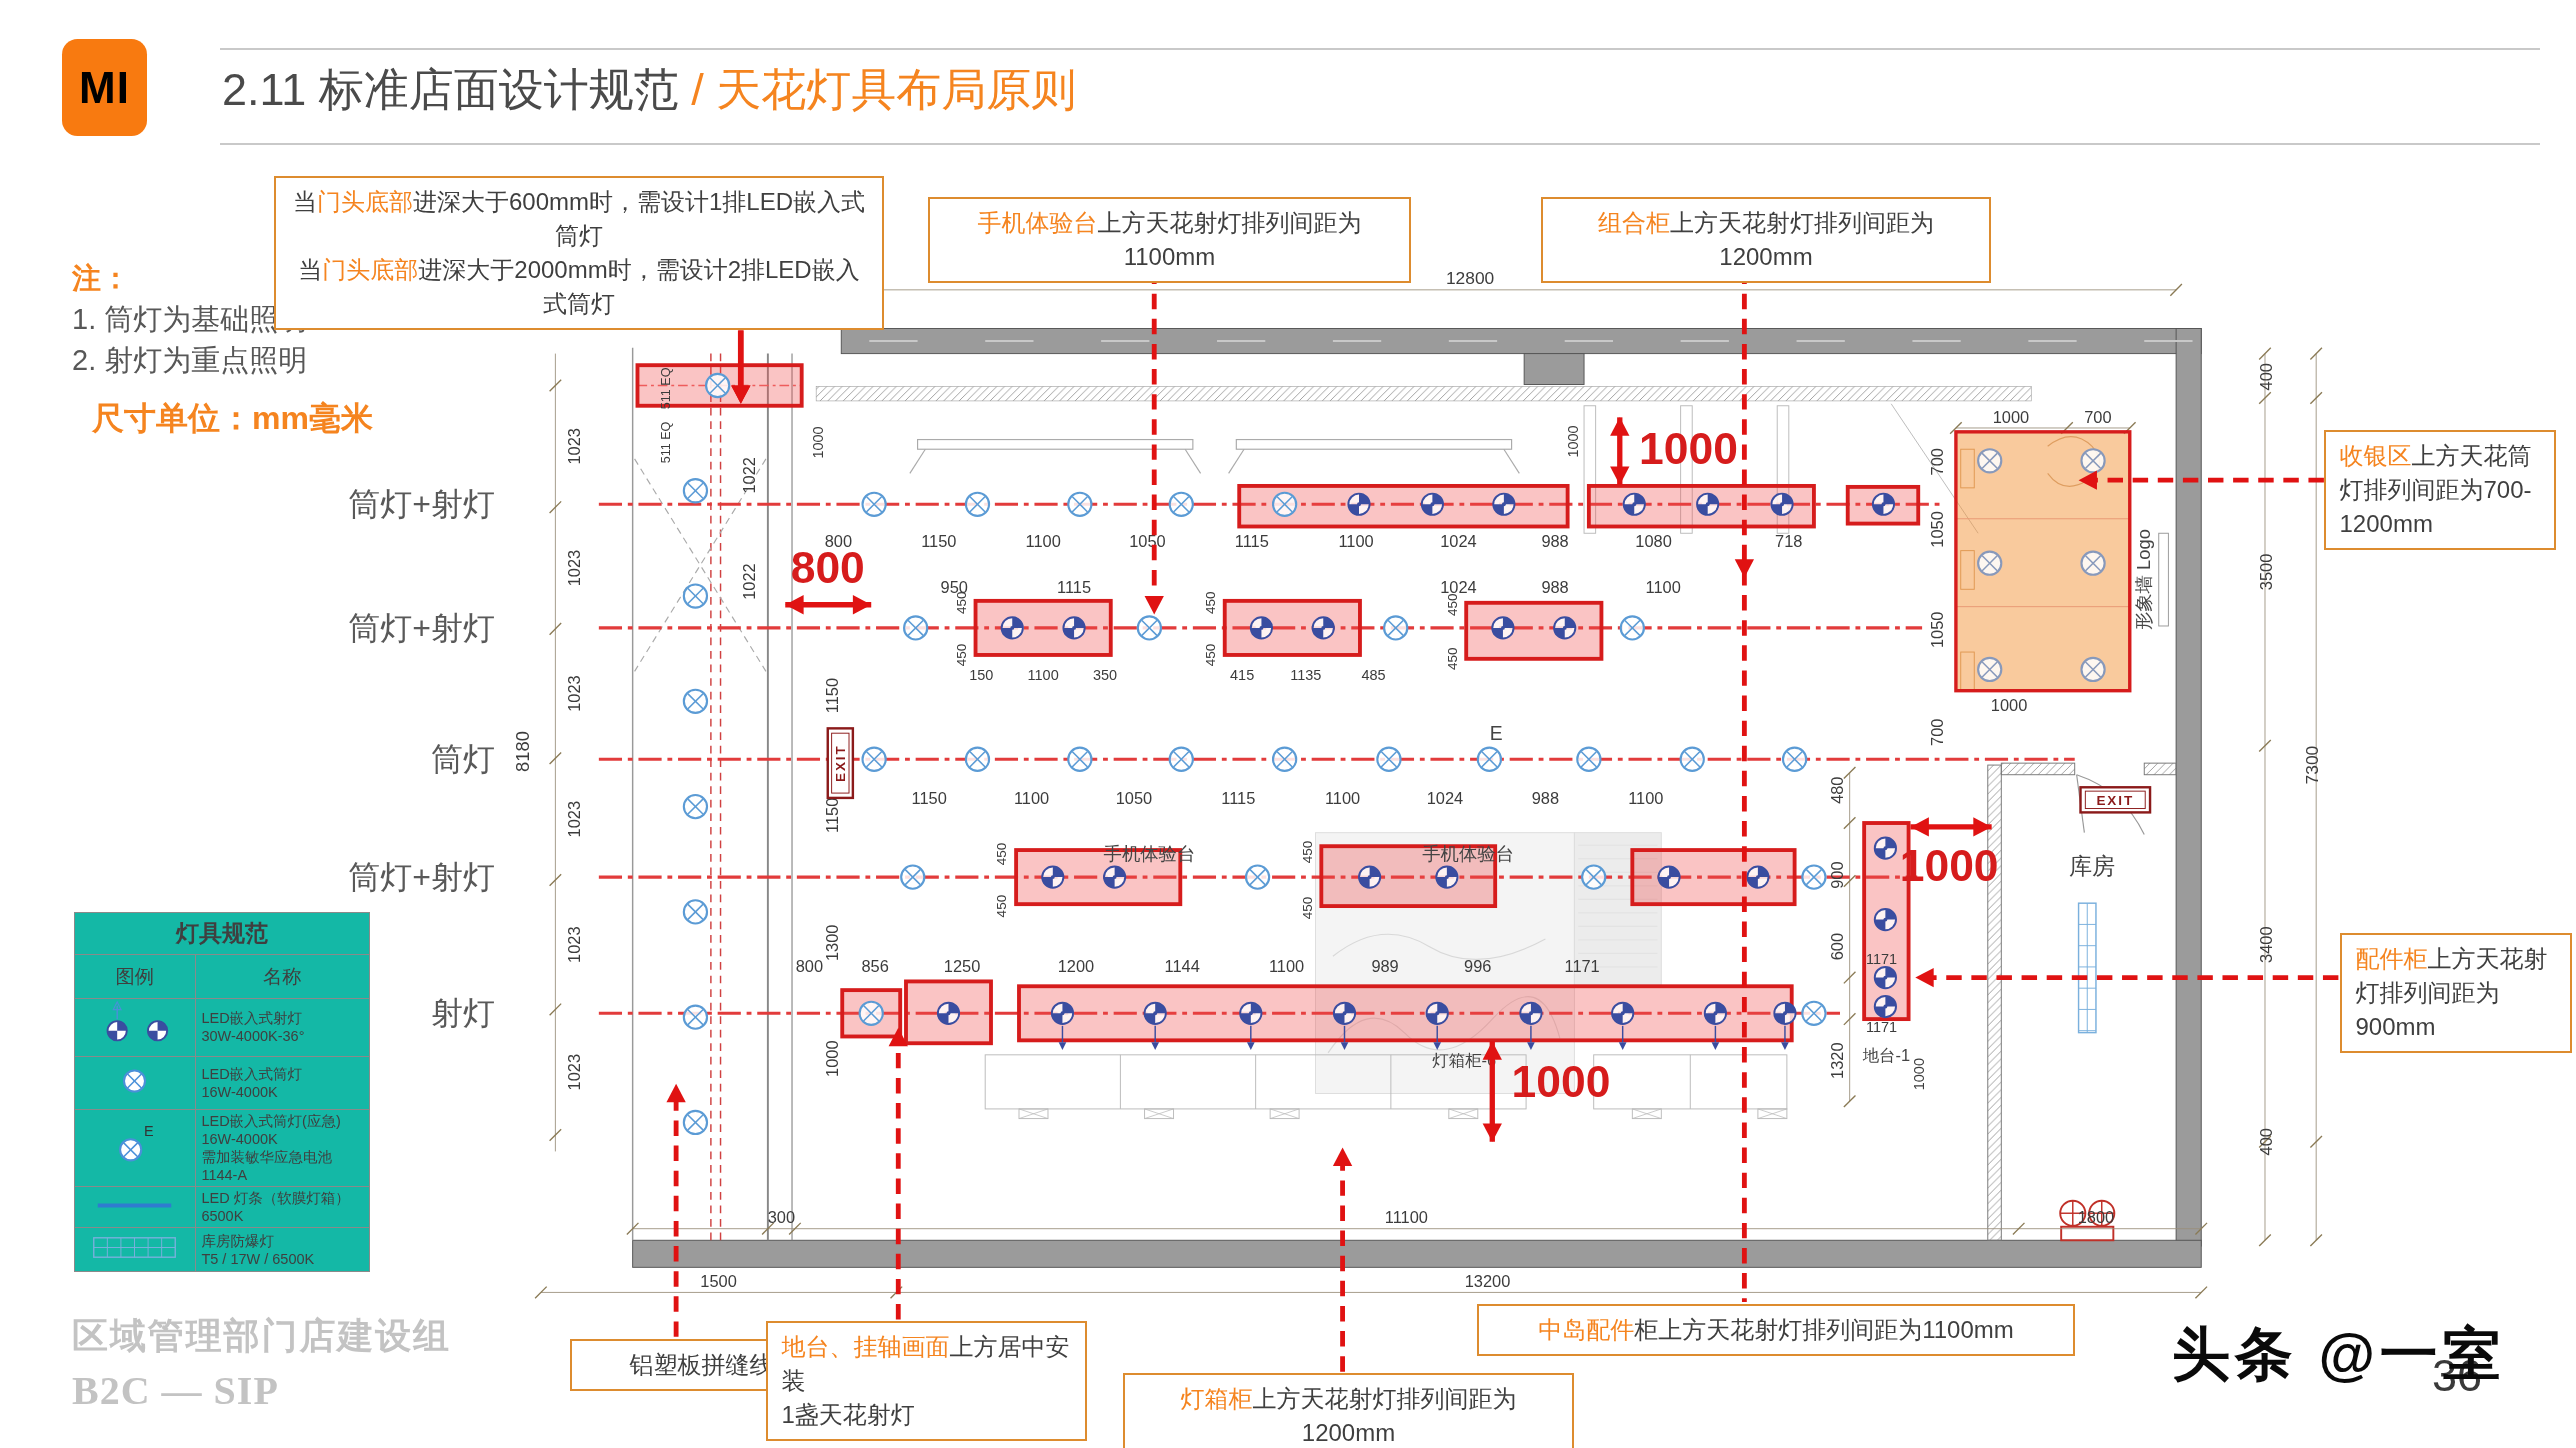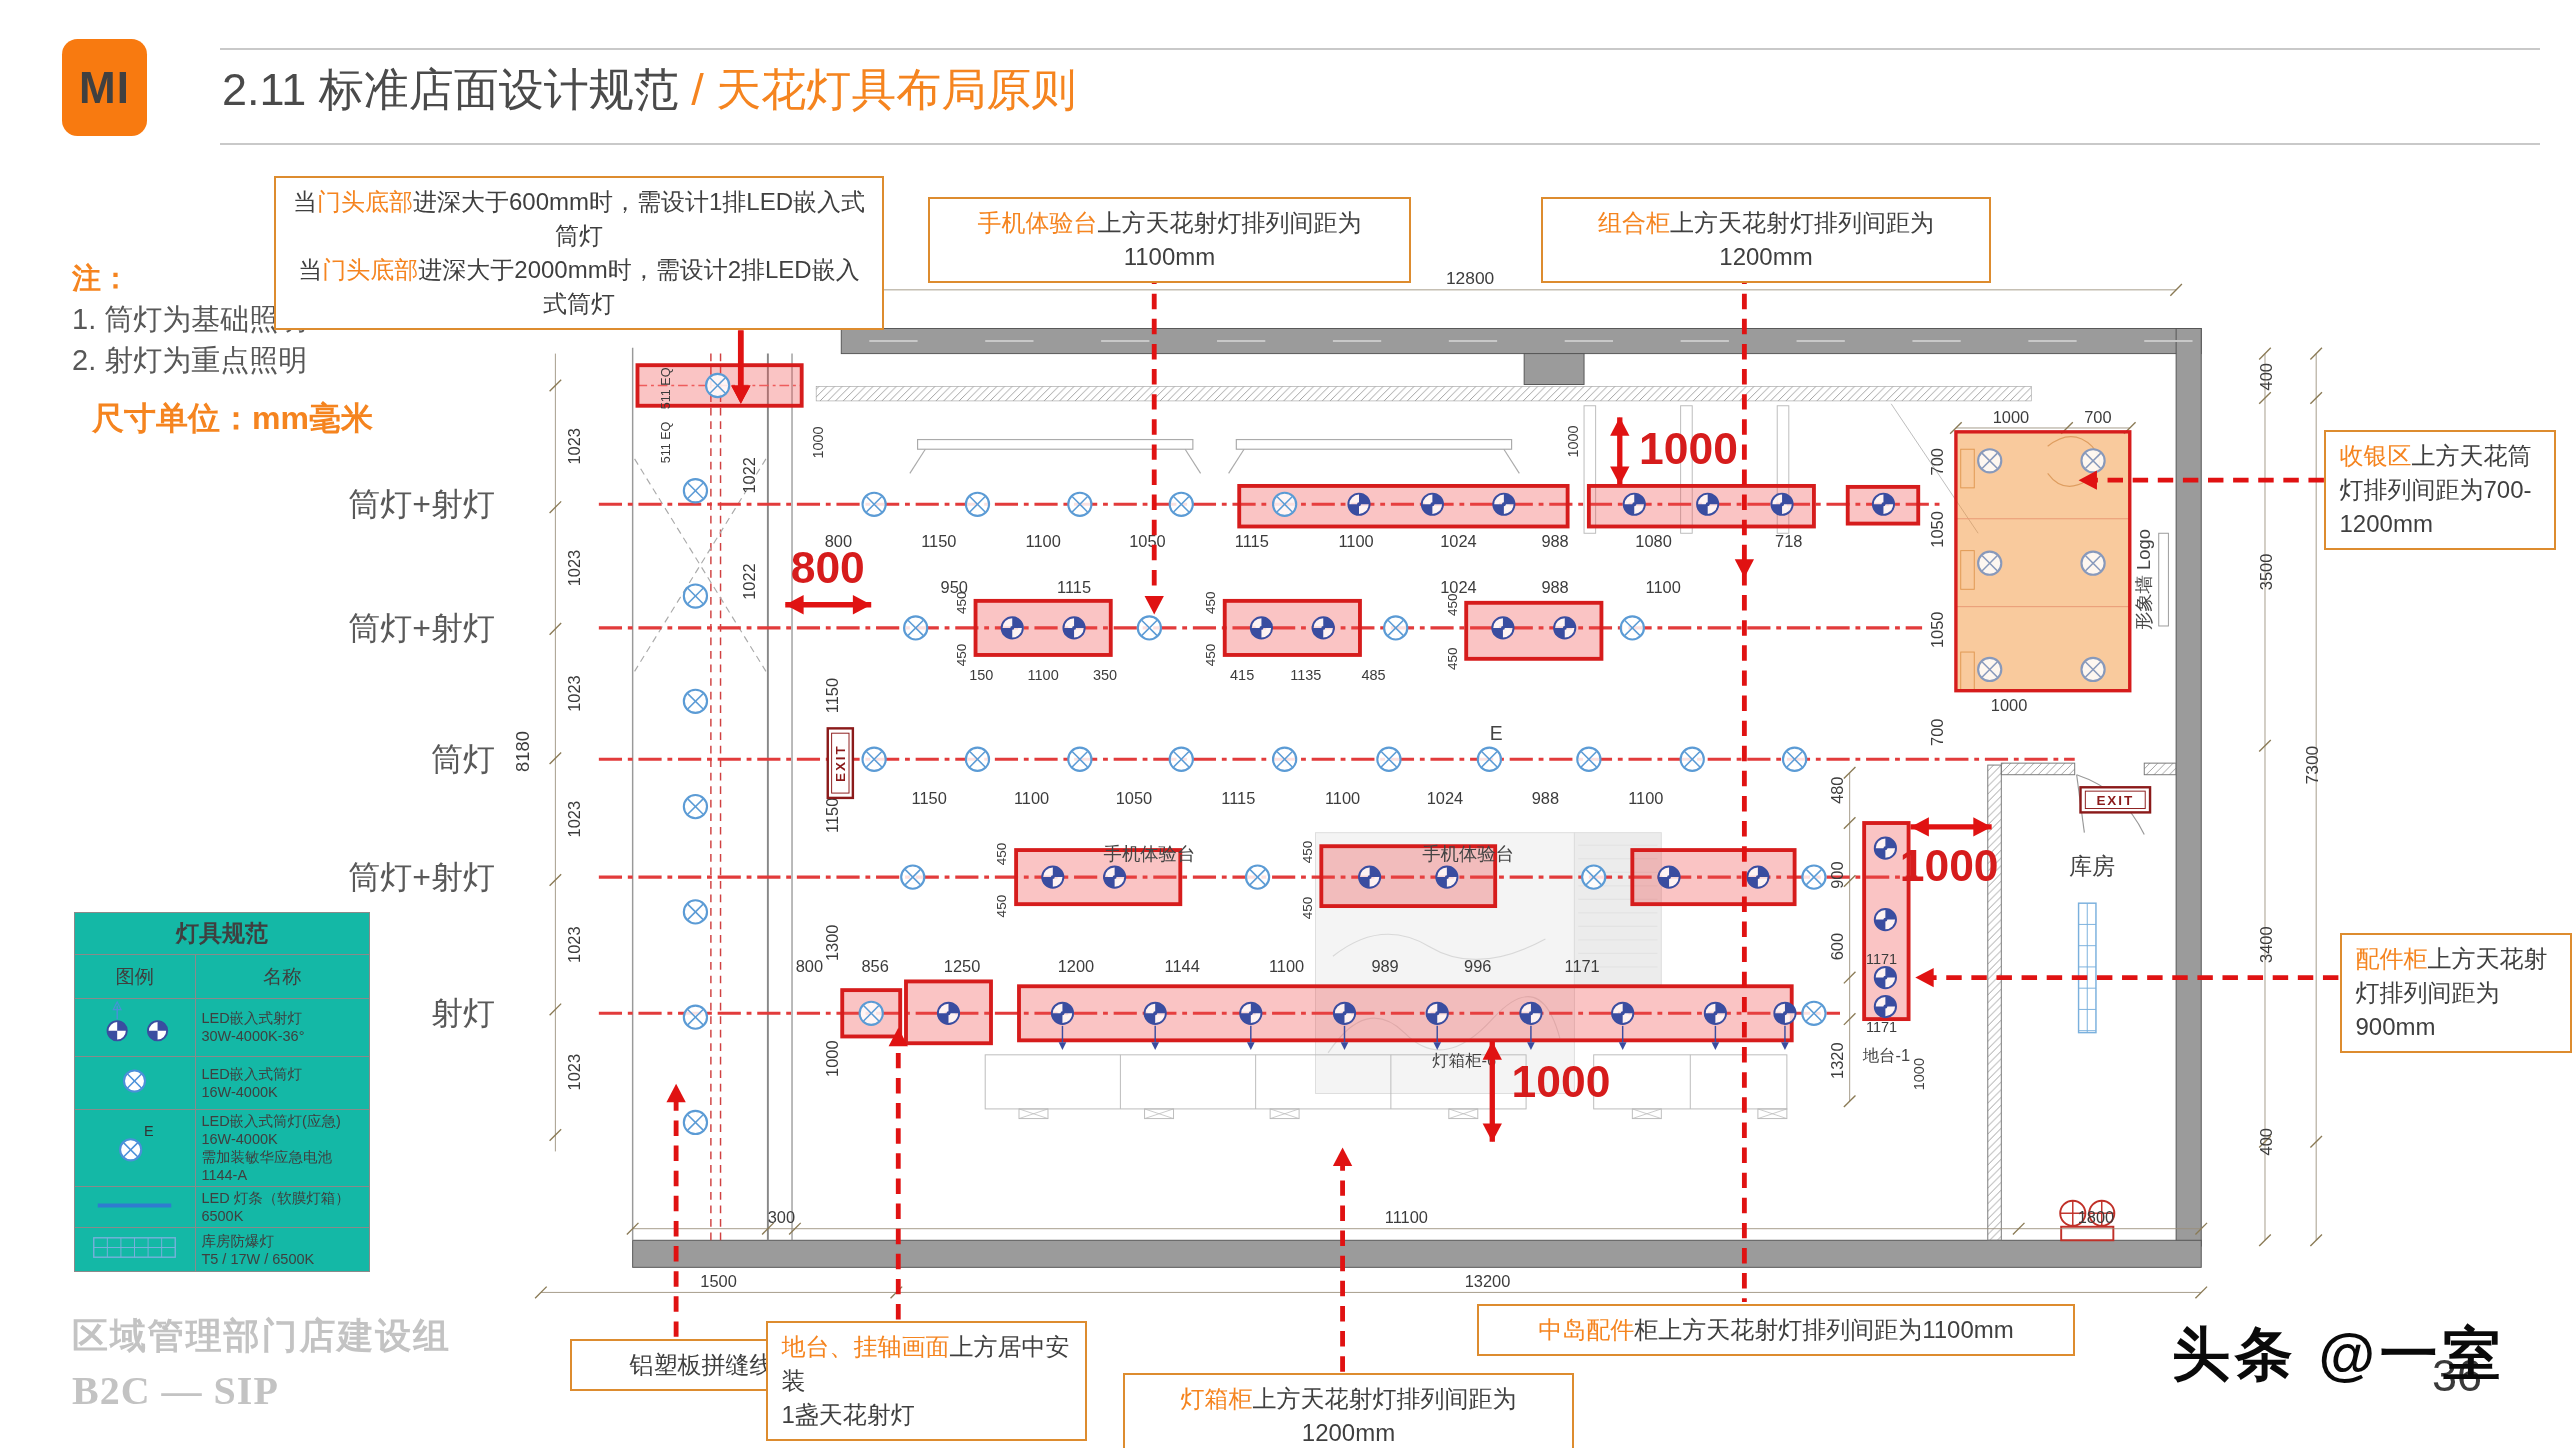--- a/index.html
+++ b/index.html
@@ -1,20 +1,20 @@
 <!DOCTYPE html>
 <html><head>
 <meta charset="utf-8">
 <style>
   html,body{margin:0;padding:0;background:#fff;}
   .page{position:relative;width:2576px;height:1449px;background:#fff;overflow:hidden;
         font-family:"Liberation Sans","DejaVu Sans",sans-serif;}
   .logo{position:absolute;left:62px;top:39px;width:85px;height:97px;background:#f87a10;
         border-radius:15.5px;display:flex;align-items:center;justify-content:center;}
-  .logo span{color:#404040;font-size:44px;font-weight:bold;letter-spacing:1px;}
+  .logo span{color:#000000;font-size:44px;font-weight:bold;letter-spacing:1px;}
   .rule{position:absolute;left:220px;width:2320px;height:1.9px;background:#c9c9c9;}
   .rule-top{top:48px;} .rule-bottom{top:143px;}
   .title{position:absolute;left:222px;top:60px;font-size:45px;white-space:nowrap;}
   .t-black{color:#4a4a4a;} .t-orange{color:#f5841f;}
   .notes{position:absolute;left:72px;top:259px;}
   .notes-tag{color:#f5841f;font-size:29px;font-weight:bold;}
   .notes-item{color:#575757;font-size:29px;line-height:1.42;}
   .notes-unit{color:#f5841f;font-size:32px;font-weight:bold;margin-top:15.5px;margin-left:20px;}
   .row-label{position:absolute;left:290px;width:205px;height:42px;line-height:42px;
              text-align:right;font-size:32px;color:#595959;white-space:nowrap;z-index:4;}

